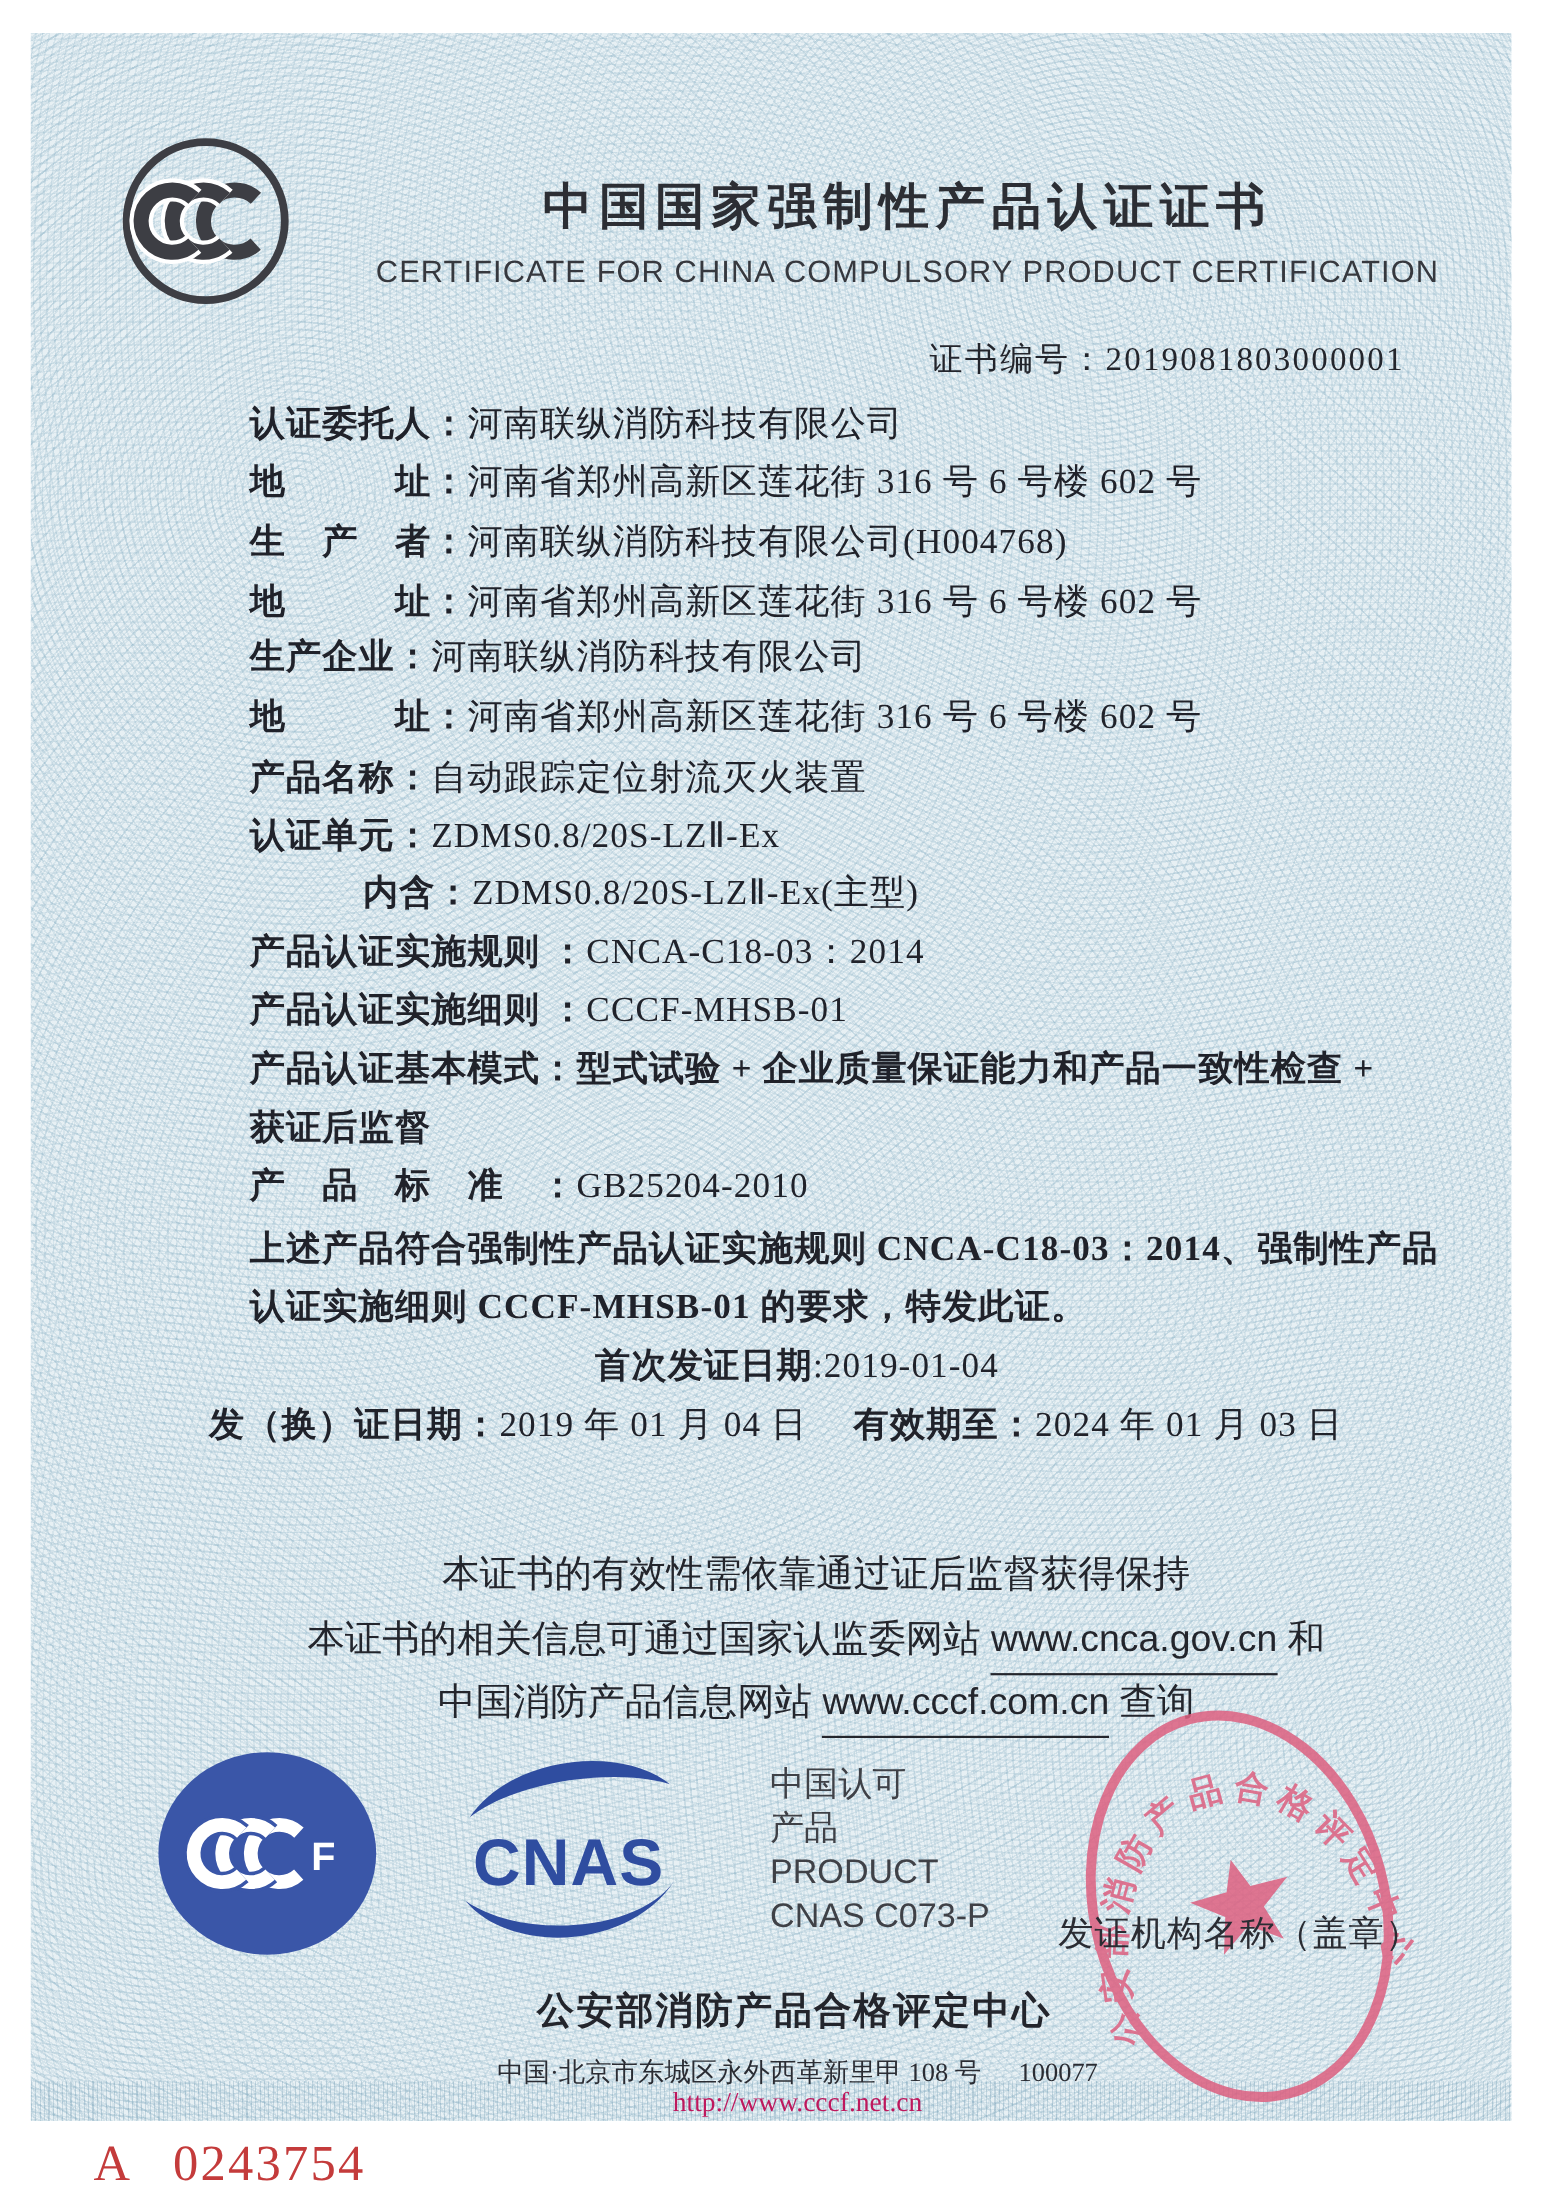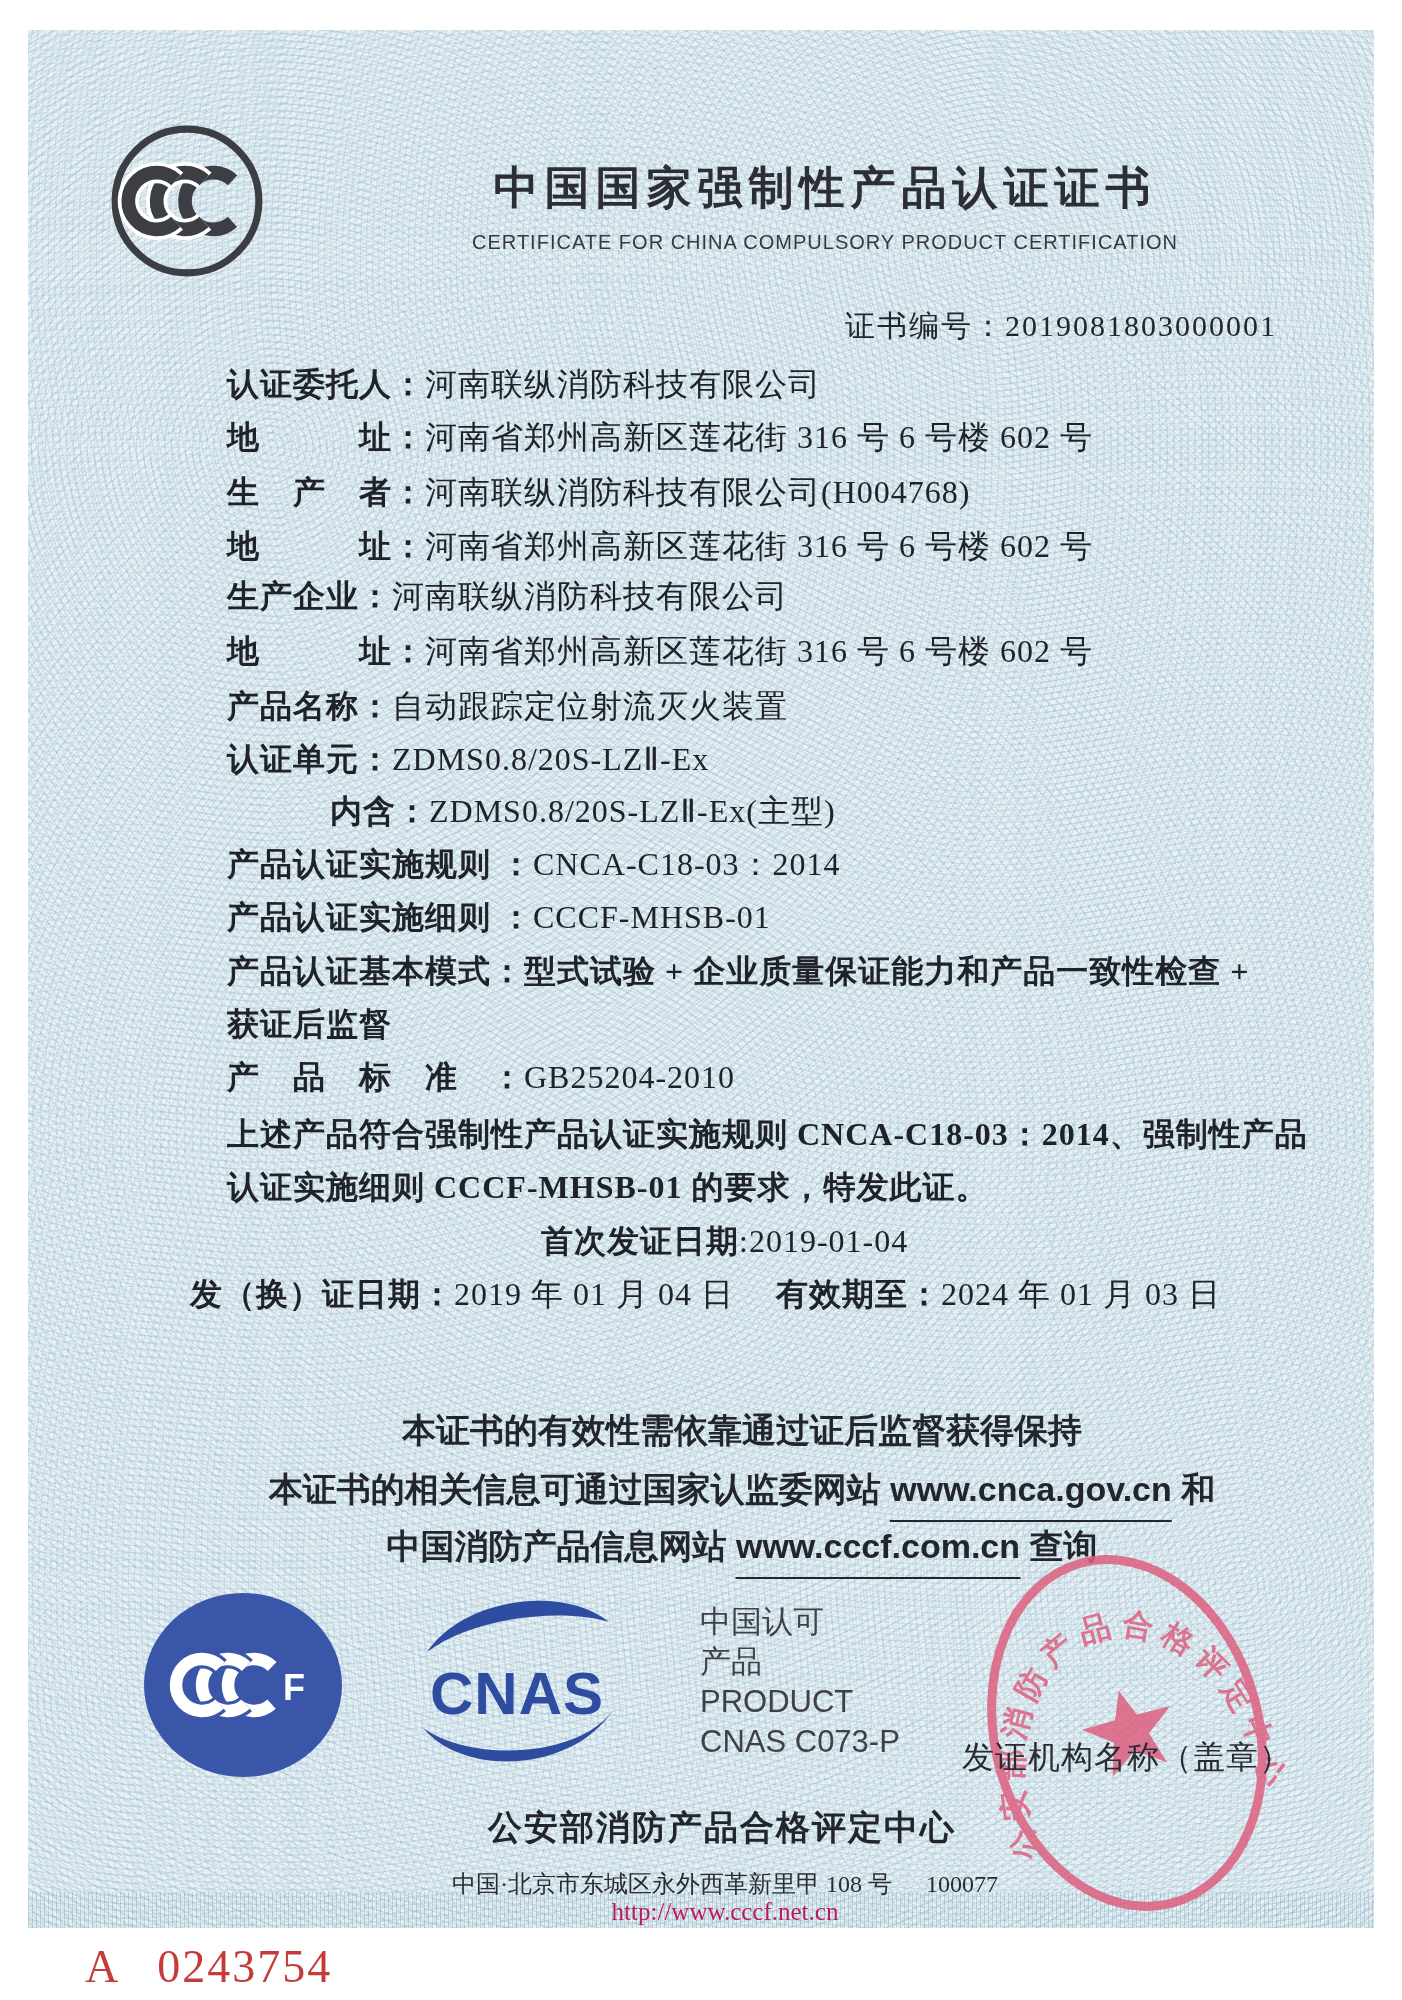--- a/index.html
+++ b/index.html
@@ -22,35 +22,35 @@
     position:absolute;left:28px;top:1892px;width:1346px;height:36px;
     background:repeating-linear-gradient(90deg, rgba(110,152,176,.30) 0 1px, rgba(255,255,255,0) 1px 4px);
   }
   .title-cn{
     position:absolute;left:825px;top:158px;transform:translateX(-50%);
     font-family:Liberation Sans, sans-serif;font-weight:bold;font-size:45px;
     letter-spacing:6px;color:#2c2e34;white-space:nowrap;
   }
   .title-en{
     position:absolute;left:825px;top:231px;transform:translateX(-50%);
-    font-family:"Liberation Sans",sans-serif;font-size:20px;letter-spacing:1px;
+    font-family:"Liberation Sans",sans-serif;font-size:28px;letter-spacing:1px;
     color:#36383e;white-space:nowrap;
   }
   .cert-no{
     position:absolute;left:845px;top:306px;font-size:30px;color:#23252c;
     letter-spacing:2px;white-space:nowrap;
   }
   .ccc-logo{position:absolute;left:106px;top:120px;}
   .bline{
     position:absolute;font-size:32px;color:#20222a;letter-spacing:1px;white-space:nowrap;
   }
   .bline .b{font-weight:bold;}
   .notice{
     position:absolute;left:742px;transform:translateX(-50%);
-    font-family:"Liberation Sans",sans-serif;font-weight:bold;font-size:34px;
+    font-family:"Liberation Sans",sans-serif;font-weight:normal;font-size:34px;
     color:#23252c;white-space:nowrap;
   }
   .notice .u{border-bottom:2px solid #23252c;padding-bottom:12px;}
   .cccf-logo{position:absolute;left:140px;top:1588px;}
   .cnas-logo{position:absolute;left:415px;top:1586px;}
   .accr-block{
     position:absolute;left:700px;top:1602px;
     font-family:"Liberation Sans",sans-serif;font-size:31px;line-height:40px;color:#3f4147;
   }
   .stamp{position:absolute;left:952px;top:1518px;z-index:3;opacity:.85;}

